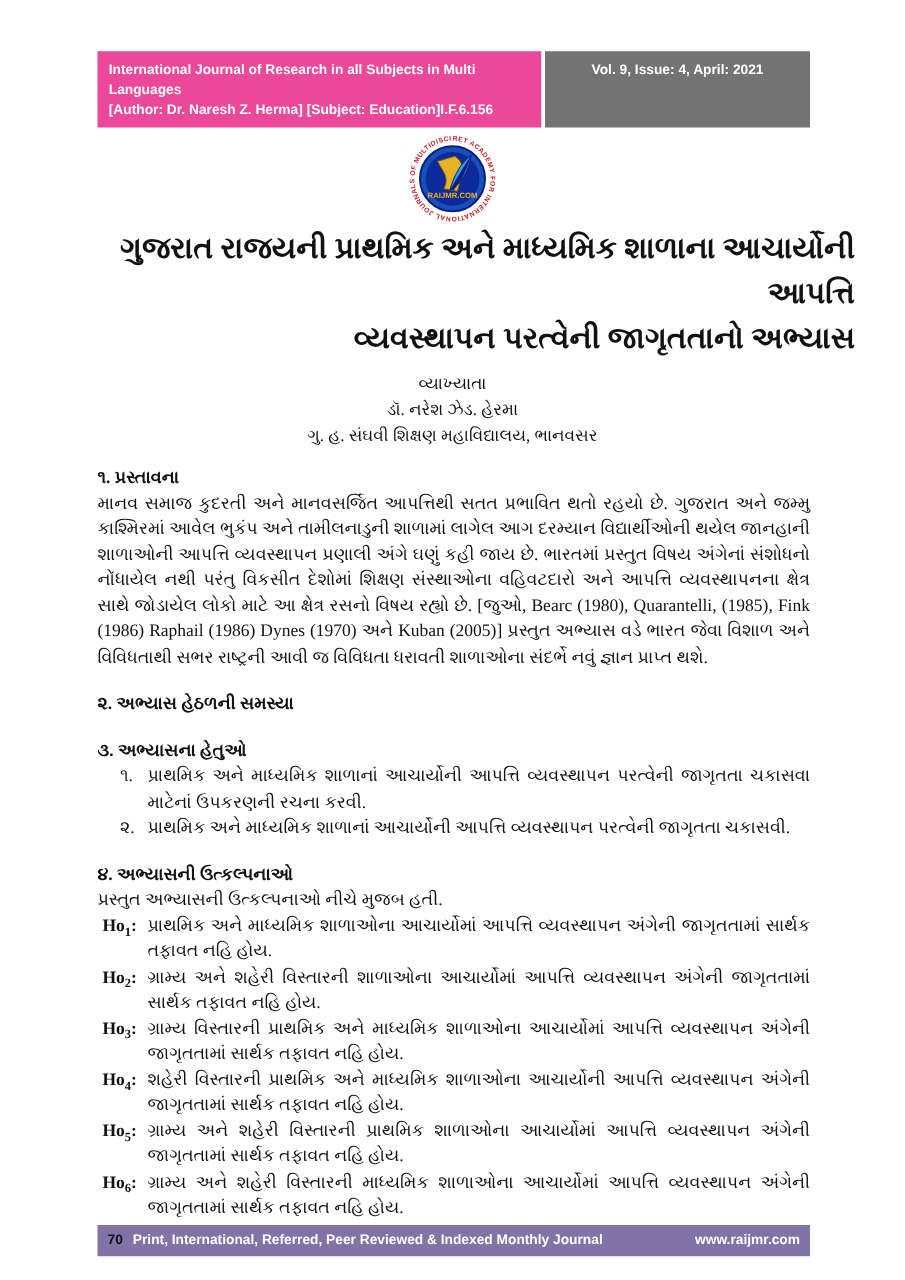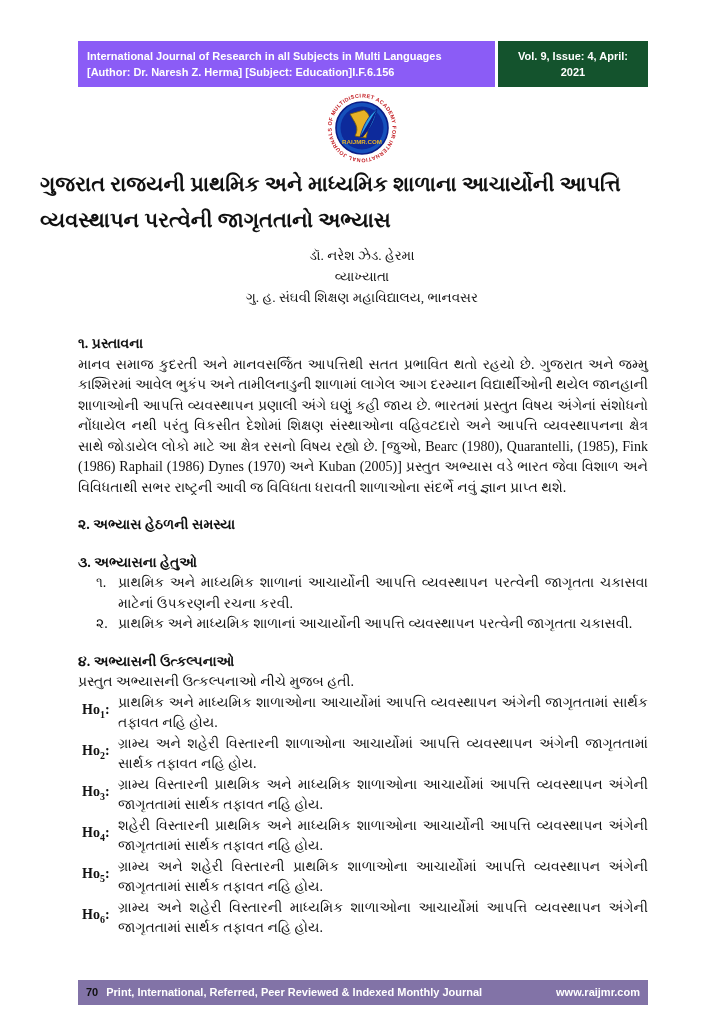--- a/index.html
+++ b/index.html
@@ -18,50 +18,50 @@
   
   .masthead {
     margin: 41px 76px 0 78px;
     display: flex;
     gap: 3px;
     font-family: "Liberation Sans", "DejaVu Sans", sans-serif;
     font-weight: bold;
     font-size: 11px;
   }
   .masthead .journal-box {
-    background: #8b5cf6;
+    background: #ec4899;
     color: #ffffff;
-    width: 417px;
+    width: 355px;
     min-height: 46px;
     padding: 7px 9px 6px 9px;
     line-height: 16px;
   }
   .masthead .issue-box {
-    background: #14532d;
+    background: #737373;
     color: #ffffff;
     flex: 1;
     min-height: 46px;
     padding: 7px 8px 6px 8px;
     line-height: 16px;
     text-align: center;
   }
 
   
   .logo-wrap {
     margin-top: 5px;
     display: flex;
     justify-content: center;
   }
   .logo-wrap svg { display: block; }
 
   
   .paper-title {
     margin-top: 2px;
-    text-align: left;
-    font-size: 21px;
+    text-align: right;
+    font-size: 24px;
     font-weight: bold;
     line-height: 36px;
     padding: 0 40px;
   }
   .byline {
     margin-top: 7px;
     text-align: center;
     font-size: 13.5px;
     line-height: 21px;
   }
@@ -84,21 +84,20 @@
     padding-left: 18px;
   }
   .obj-item .num {
     flex: 0 0 22px;
   }
   .obj-item .txt { flex: 1; text-align: justify; }
 
   .hyp-item {
     display: flex;
     padding-left: 4px;
-    align-items: center;
   }
   .hyp-item .label {
     flex: 0 0 36px;
     font-weight: bold;
     font-family: "Liberation Serif", "DejaVu Serif", serif;
   }
   .hyp-item .label sub { font-size: 10px; }
   .hyp-item .txt { flex: 1; text-align: justify; }
 
   
@@ -157,28 +156,28 @@
     <text x="0" y="15.5" text-anchor="middle" font-family="Liberation Sans, sans-serif" font-size="6.2" font-weight="bold" fill="#e8b227">RAIJMR.COM</text>
   </svg>
 </div>
 
 <div class="paper-title">
   <div>ગુજરાત રાજયની પ્રાથમિક અને માધ્યમિક શાળાના આચાર્યોની આપત્તિ</div>
   <div>વ્યવસ્થાપન પરત્વેની જાગૃતતાનો અભ્યાસ</div>
 </div>
 
 <div class="byline">
+  <div>વ્યાખ્યાતા</div>
   <div>ડૉ. નરેશ ઝેડ. હેરમા</div>
-  <div>વ્યાખ્યાતા</div>
   <div>ગુ. હ. સંઘવી શિક્ષણ મહાવિદ્યાલય, ભાનવસર</div>
 </div>
 
 <div class="content">
 
-  <div class="sec-heading" style="margin-top:20px">૧. પ્રસ્તાવના</div>
+  <div class="sec-heading" style="margin-top:8px">૧. પ્રસ્તાવના</div>
   <div class="sec-body">માનવ સમાજ કુદરતી અને માનવસર્જિત આપત્તિથી સતત પ્રભાવિત થતો રહયો છે. ગુજરાત અને જમ્મુ કાશ્મિરમાં આવેલ ભુકંપ અને તામીલનાડુની શાળામાં લાગેલ આગ દરમ્યાન વિદ્યાર્થીઓની થયેલ જાનહાની શાળાઓની આપત્તિ વ્યવસ્થાપન પ્રણાલી અંગે ઘણું કહી જાય છે. ભારતમાં પ્રસ્તુત વિષય અંગેનાં સંશોધનો નોંધાયેલ નથી પરંતુ વિકસીત દેશોમાં શિક્ષણ સંસ્થાઓના વહિવટદારો અને આપત્તિ વ્યવસ્થાપનના ક્ષેત્ર સાથે જોડાયેલ લોકો માટે આ ક્ષેત્ર રસનો વિષય રહ્યો છે. [જુઓ, Bearc (1980), Quarantelli, (1985), Fink (1986) Raphail (1986) Dynes (1970) અને Kuban (2005)] પ્રસ્તુત અભ્યાસ વડે ભારત જેવા વિશાળ અને વિવિધતાથી સભર રાષ્ટ્રની આવી જ વિવિધતા ધરાવતી શાળાઓના સંદર્ભે નવું જ્ઞાન પ્રાપ્ત થશે.</div>
 
   <div class="sec-heading sec-gap">૨. અભ્યાસ હેઠળની સમસ્યા</div>
 
   <div class="sec-heading sec-gap">૩. અભ્યાસના હેતુઓ</div>
   <div class="obj-item">
     <span class="num">૧.</span>
     <span class="txt">પ્રાથમિક અને માધ્યમિક શાળાનાં આચાર્યોની આપત્તિ વ્યવસ્થાપન પરત્વેની જાગૃતતા ચકાસવા માટેનાં ઉપકરણની રચના કરવી.</span>
   </div>
   <div class="obj-item">

